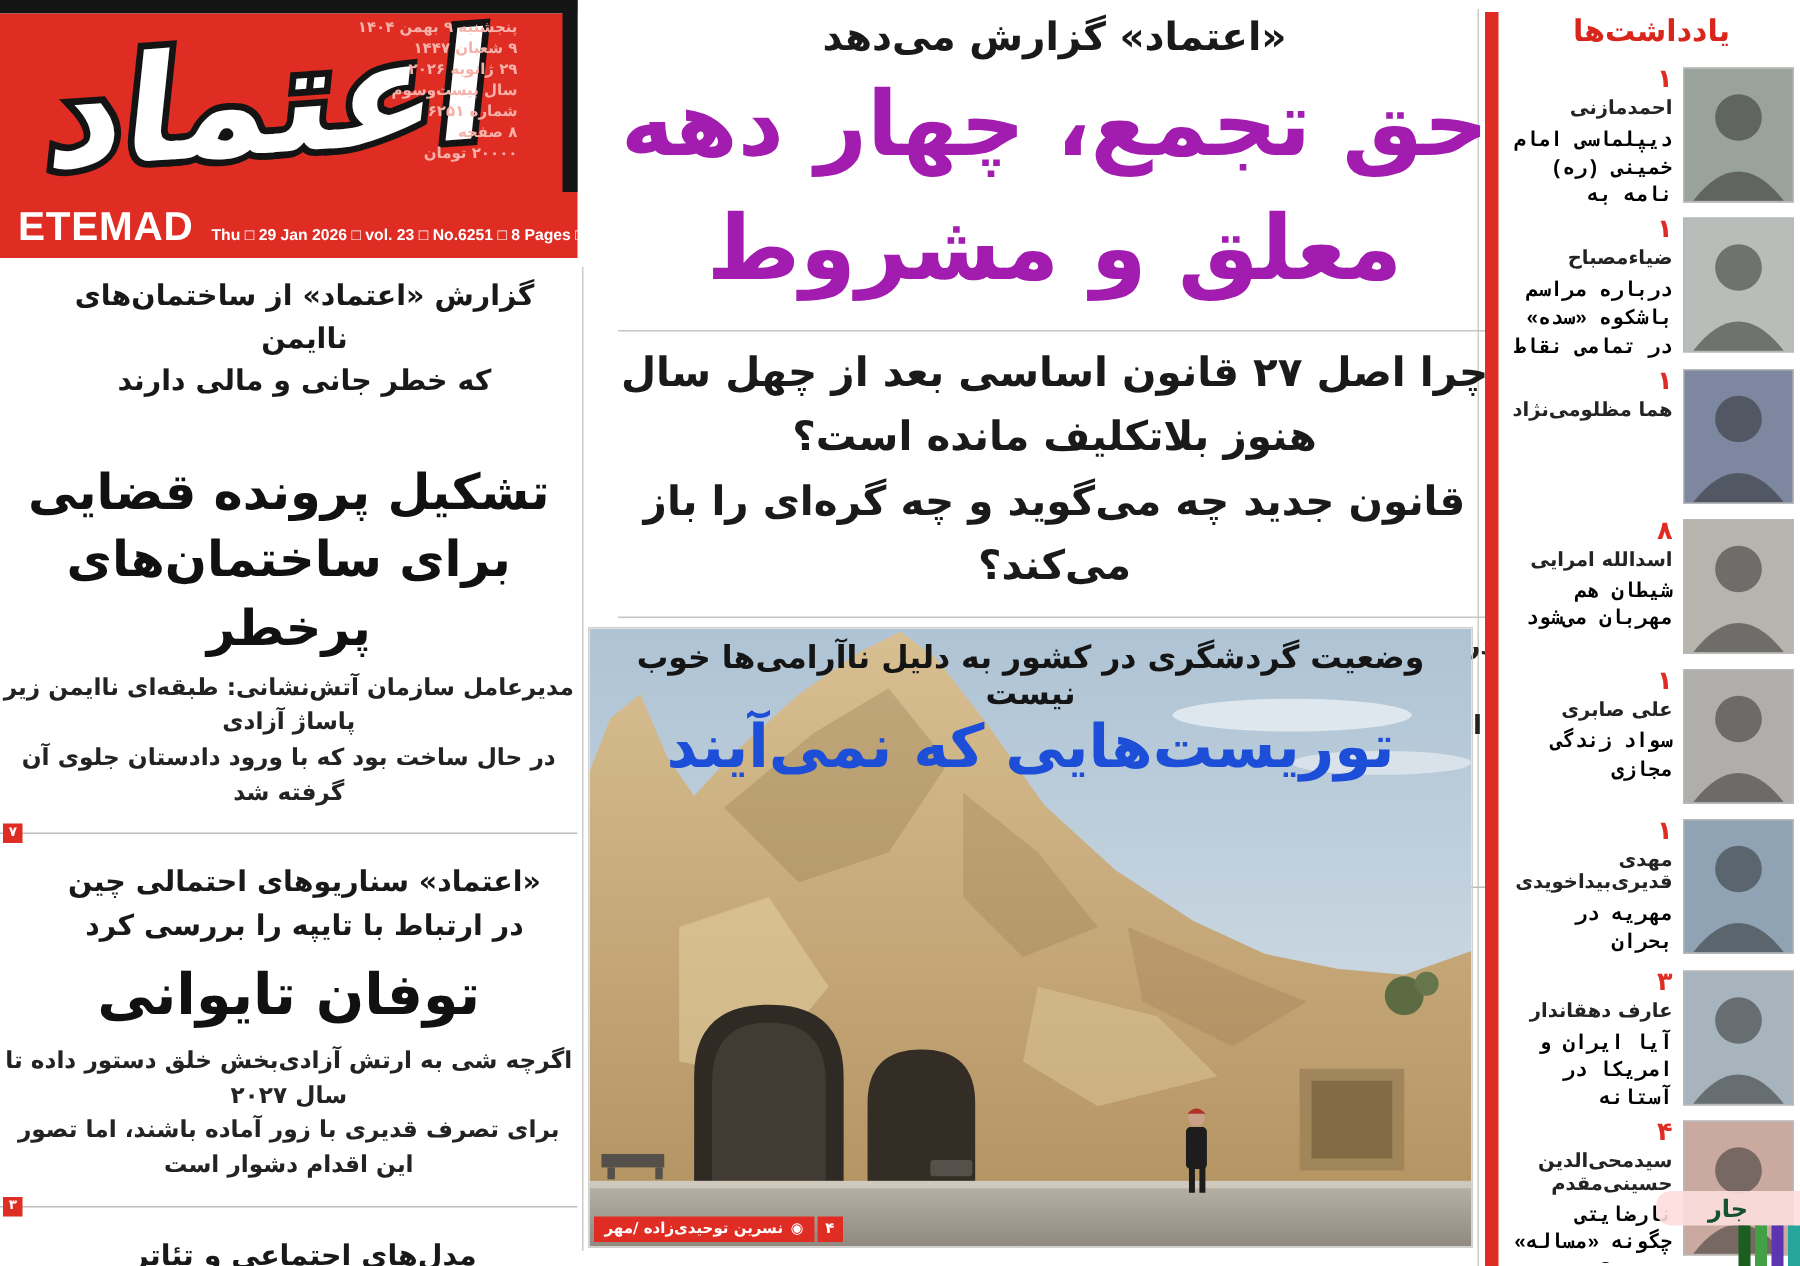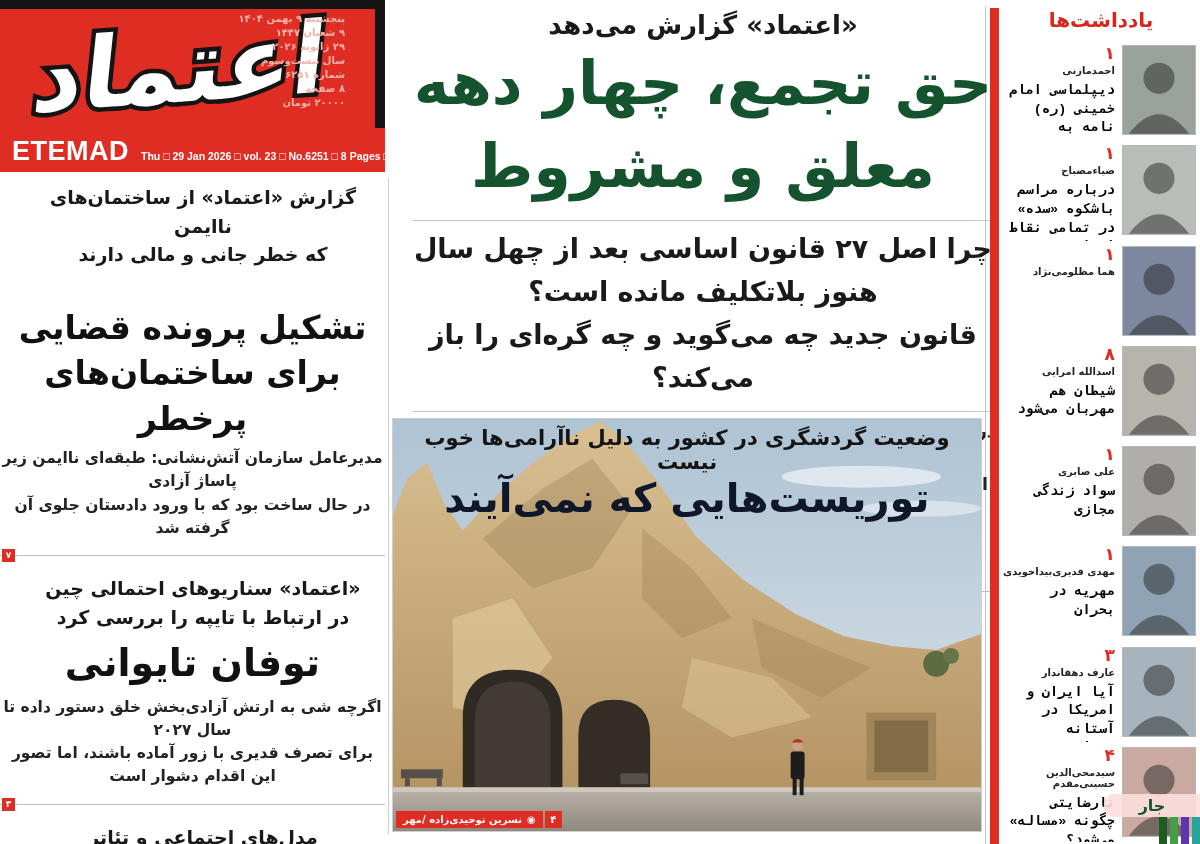--- a/index.html
+++ b/index.html
@@ -34,52 +34,52 @@
   .page-badge{position:absolute;left:2px;top:1px;width:13px;height:13px;background:#e02d24;
               color:#fff;font-size:9px;line-height:13px;text-align:center;font-weight:bold;}
 
   
   #left-col{left:0;top:172px;width:385px;text-align:center;}
   .story{padding-top:11px;}
 
   
   #center{left:408px;top:0;width:590px;text-align:center;}
   .c-kicker{margin-top:10px;font-size:26px;font-weight:bold;}
-  .c-hl{font-size:60px;font-weight:bold;line-height:1.38;letter-spacing:-1px;margin-top:2px;color:#14532d;}
+  .c-hl{font-size:60px;font-weight:bold;line-height:1.38;letter-spacing:-1px;margin-top:2px;color:#a21caf;}
   .c-rule{height:1px;background:#c6c6c6;margin:12px 4px 6px;}
   .c-deck{font-size:27px;font-weight:bold;line-height:1.6;}
   .c-body{font-size:17.5px;font-weight:bold;line-height:1.5;color:#222;}
   .c-rule-row{position:relative;margin-top:8px;height:15px;}
 
   
   #photo{left:392px;top:418px;width:590px;height:414px;overflow:hidden;border:1px solid #cfcfcf;
          box-sizing:border-box;text-align:center;}
   #photo svg.scene{position:absolute;left:0;top:0;width:100%;height:100%;}
   .p-kicker{position:relative;z-index:2;margin-top:7px;font-size:21px;font-weight:bold;color:#151515;}
-  .p-hl{position:relative;z-index:2;font-size:40px;font-weight:bold;margin-top:1px;color:#0f172a;}
+  .p-hl{position:relative;z-index:2;font-size:40px;font-weight:bold;margin-top:1px;color:#1d4ed8;}
   .credit{position:absolute;z-index:3;left:3px;bottom:3px;display:flex;gap:2px;height:17px;}
   .credit-badge{width:17px;background:#e02d24;color:#fff;font-size:10px;line-height:17px;
                 text-align:center;font-weight:bold;}
   .credit-strip{background:#e02d24;color:#fff;font-size:10px;line-height:17px;padding:0 7px;
                 direction:rtl;display:flex;align-items:center;gap:5px;font-weight:bold;}
   .cam{font-size:10px;line-height:17px;}
 
   
   #sidebar{left:988px;top:0;width:212px;height:844px;}
   .s-bar{left:2px;top:8px;width:9px;height:836px;background:#e02d24;}
   .s-title{left:20px;right:6px;top:8px;text-align:center;color:#d9261c;font-size:20px;
            font-weight:bold;direction:rtl;}
   .s-items{left:14px;right:4px;top:40px;bottom:2px;display:flex;flex-direction:column;}
   .s-item{direction:rtl;display:flex;gap:7px;flex:1;padding-top:5px;overflow:hidden;}
   .s-photo{width:74px;height:90px;border:1px solid #b8b8b8;box-sizing:border-box;flex:none;
            position:relative;overflow:hidden;}
   .s-photo svg{position:absolute;left:0;top:0;width:100%;height:100%;}
   .s-text{flex:1;text-align:right;}
   .s-num{color:#e02d24;font-size:17px;font-weight:bold;line-height:1;padding-left:6px;}
-  .s-author{font-size:10px;font-weight:bold;color:#242424;margin-top:3px;}
+  .s-author{font-size:13px;font-weight:bold;color:#242424;margin-top:3px;}
   .s-ititle{font-size:13.5px;font-weight:bold;line-height:1.38;margin-top:6px;color:#000000;font-family:Liberation Mono, monospace;}
 
   
   #watermark-strip{right:0;bottom:27px;width:96px;height:23px;background:rgba(252,222,221,.9);
        border-radius:10px 0 0 10px;display:flex;align-items:center;justify-content:center;}
   .wm-text{color:#14532d;font-size:16px;font-weight:bold;direction:rtl;letter-spacing:2px;}
   #watermark-bars{right:0;bottom:0;height:27px;display:flex;gap:3px;align-items:flex-end;}
   .wm-bar{width:8px;height:27px;}
 </style>
 </head>

